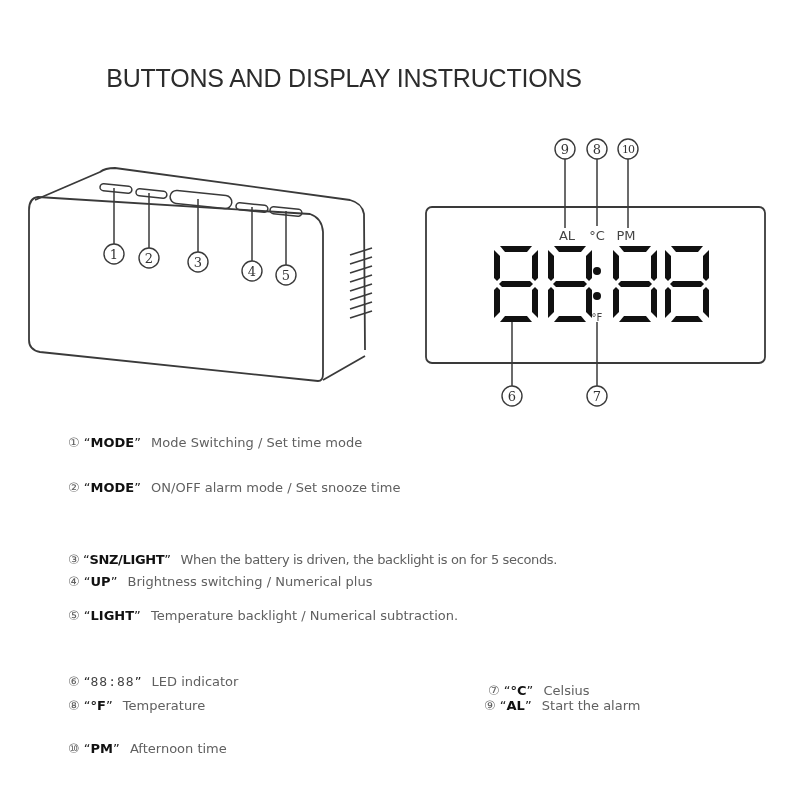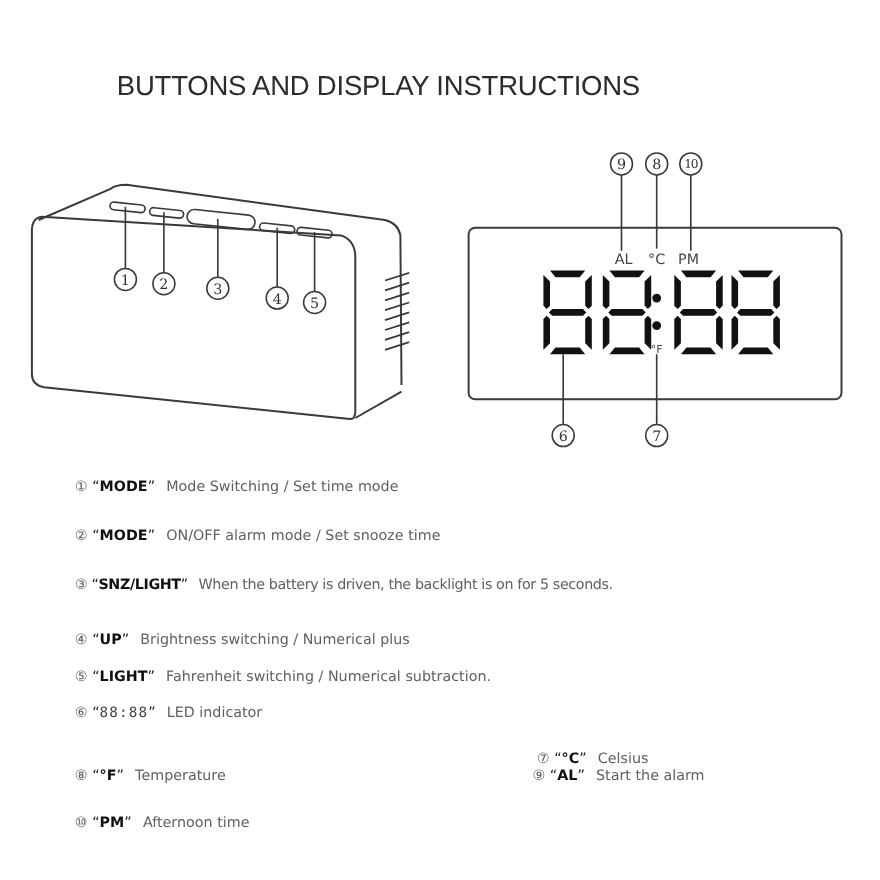--- a/index.html
+++ b/index.html
@@ -143,36 +143,36 @@
 <div class="row" style="left:68px; top:435px;">
   <span>①</span>
   <span class="q">“</span><span class="key">MODE</span><span class="q">”</span>
   <span class="desc">Mode Switching / Set time mode</span>
 </div>
 <div class="row" style="left:68px; top:480px;">
   <span>②</span>
   <span class="q">“</span><span class="key">MODE</span><span class="q">”</span>
   <span class="desc">ON/OFF alarm mode / Set snooze time</span>
 </div>
-<div class="row" style="left:68px; top:524px; letter-spacing:-0.35px;">
+<div class="row" style="left:68px; top:552px; letter-spacing:-0.35px;">
   <span>③</span>
   <span class="q">“</span><span class="key">SNZ/LIGHT</span><span class="q">”</span>
   <span class="desc">When the battery is driven, the backlight is on for 5 seconds.</span>
 </div>
 <div class="row" style="left:68px; top:574px;">
   <span>④</span>
   <span class="q">“</span><span class="key">UP</span><span class="q">”</span>
   <span class="desc">Brightness switching / Numerical plus</span>
 </div>
 <div class="row" style="left:68px; top:608px;">
   <span>⑤</span>
   <span class="q">“</span><span class="key">LIGHT</span><span class="q">”</span>
-  <span class="desc">Fahrenheit switching / Numerical subtraction.</span>
+  <span class="desc">Temperature backlight / Numerical subtraction.</span>
 </div>
-<div class="row" style="left:68px; top:641px;">
+<div class="row" style="left:68px; top:674px;">
   <span>⑥</span>
   <span class="q">“</span><span class="seg">88:88</span><span class="q">”</span>
   <span class="desc">LED indicator</span>
 </div>
 <div class="row" style="left:488px; top:655px;margin-top:28px;">
   <span>⑦</span>
   <span class="q">“</span><span class="key">°C</span><span class="q">”</span>
   <span class="desc">Celsius</span>
 </div>
 <div class="row" style="left:68px; top:698px;">

